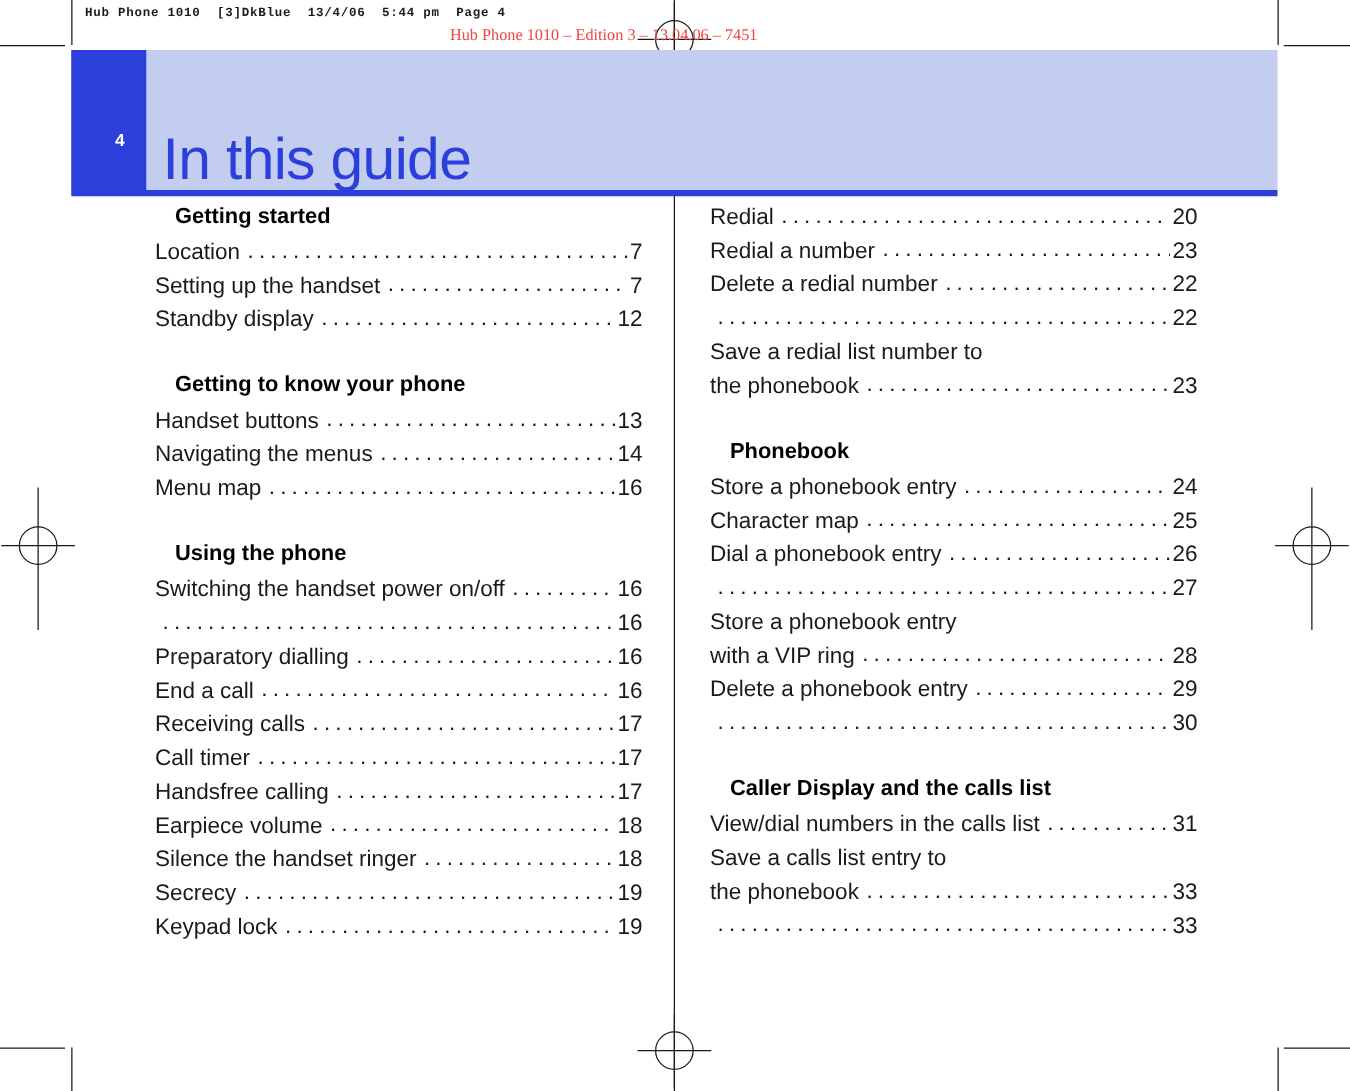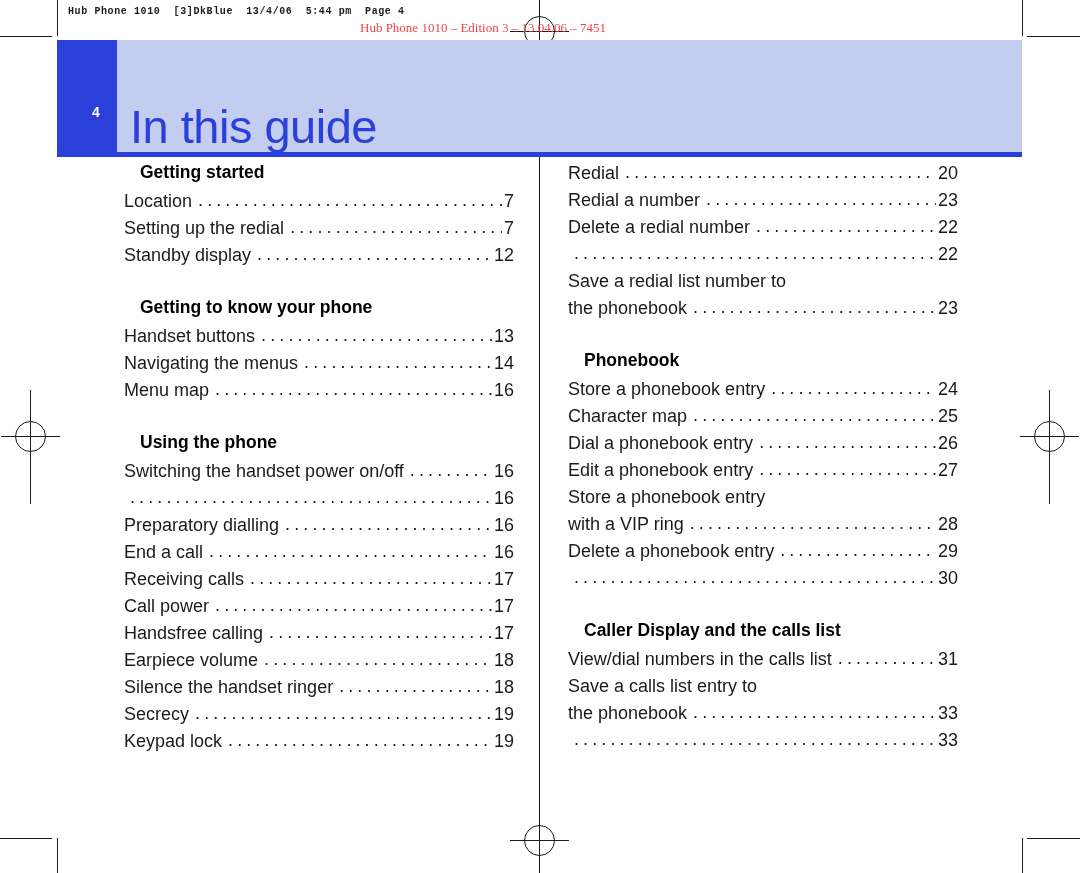--- a/index.html
+++ b/index.html
@@ -188,21 +188,21 @@
 
 <div class="toc">
   <div class="col col-left">
       <div class="section-head">Getting started</div>
       <div class="entry">
         <span class="etitle">Location</span>
         <span class="leader">......................................................................</span>
         <span class="epage">7</span>
       </div>
       <div class="entry">
-        <span class="etitle">Setting up the redial</span>
+        <span class="etitle">Setting up the handset</span>
         <span class="leader">......................................................................</span>
         <span class="epage">7</span>
       </div>
       <div class="entry">
         <span class="etitle">Standby display</span>
         <span class="leader">......................................................................</span>
         <span class="epage">12</span>
       </div>
       <div class="section-head spaced">Getting to know your phone</div>
       <div class="entry">
@@ -239,21 +239,21 @@
         <span class="etitle">End a call</span>
         <span class="leader">......................................................................</span>
         <span class="epage">16</span>
       </div>
       <div class="entry">
         <span class="etitle">Receiving calls</span>
         <span class="leader">......................................................................</span>
         <span class="epage">17</span>
       </div>
       <div class="entry">
-        <span class="etitle">Call power</span>
+        <span class="etitle">Call timer</span>
         <span class="leader">......................................................................</span>
         <span class="epage">17</span>
       </div>
       <div class="entry">
         <span class="etitle">Handsfree calling</span>
         <span class="leader">......................................................................</span>
         <span class="epage">17</span>
       </div>
       <div class="entry">
         <span class="etitle">Earpiece volume</span>
@@ -312,21 +312,20 @@
         <span class="etitle">Character map</span>
         <span class="leader">......................................................................</span>
         <span class="epage">25</span>
       </div>
       <div class="entry">
         <span class="etitle">Dial a phonebook entry</span>
         <span class="leader">......................................................................</span>
         <span class="epage">26</span>
       </div>
       <div class="entry">
-        <span class="etitle">Edit a phonebook entry</span>
         <span class="leader">......................................................................</span>
         <span class="epage">27</span>
       </div>
       <div class="entry nopage"><span class="etitle">Store a phonebook entry</span></div>
       <div class="entry">
         <span class="etitle">with a VIP ring</span>
         <span class="leader">......................................................................</span>
         <span class="epage">28</span>
       </div>
       <div class="entry">

